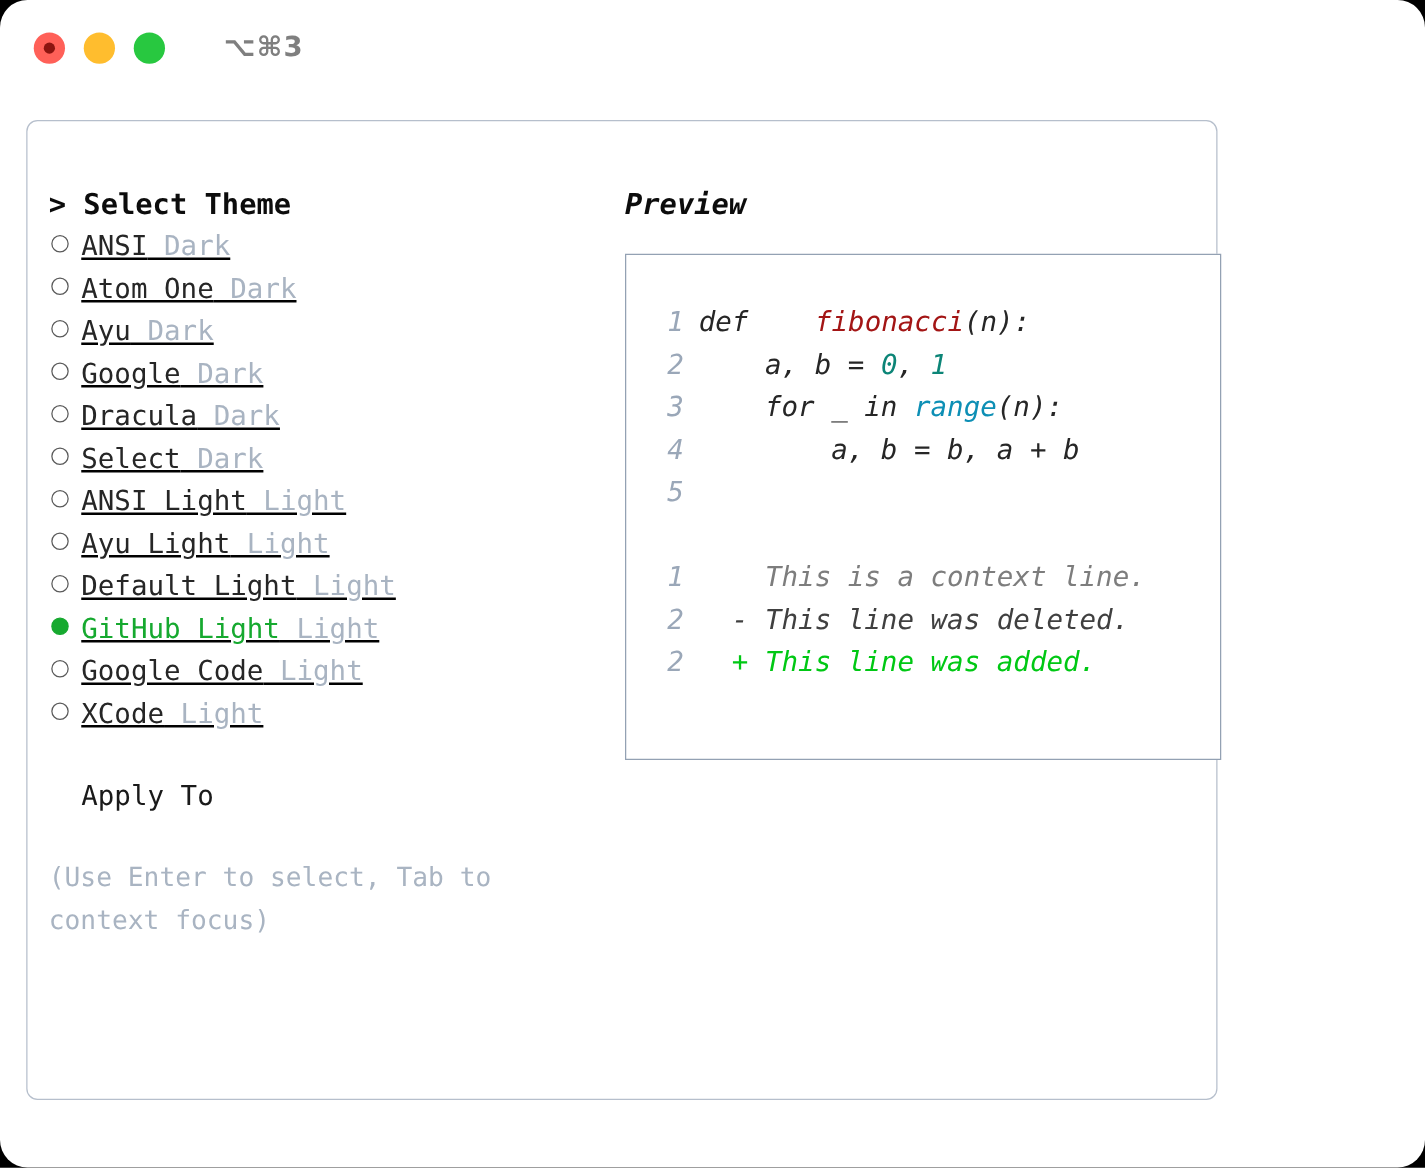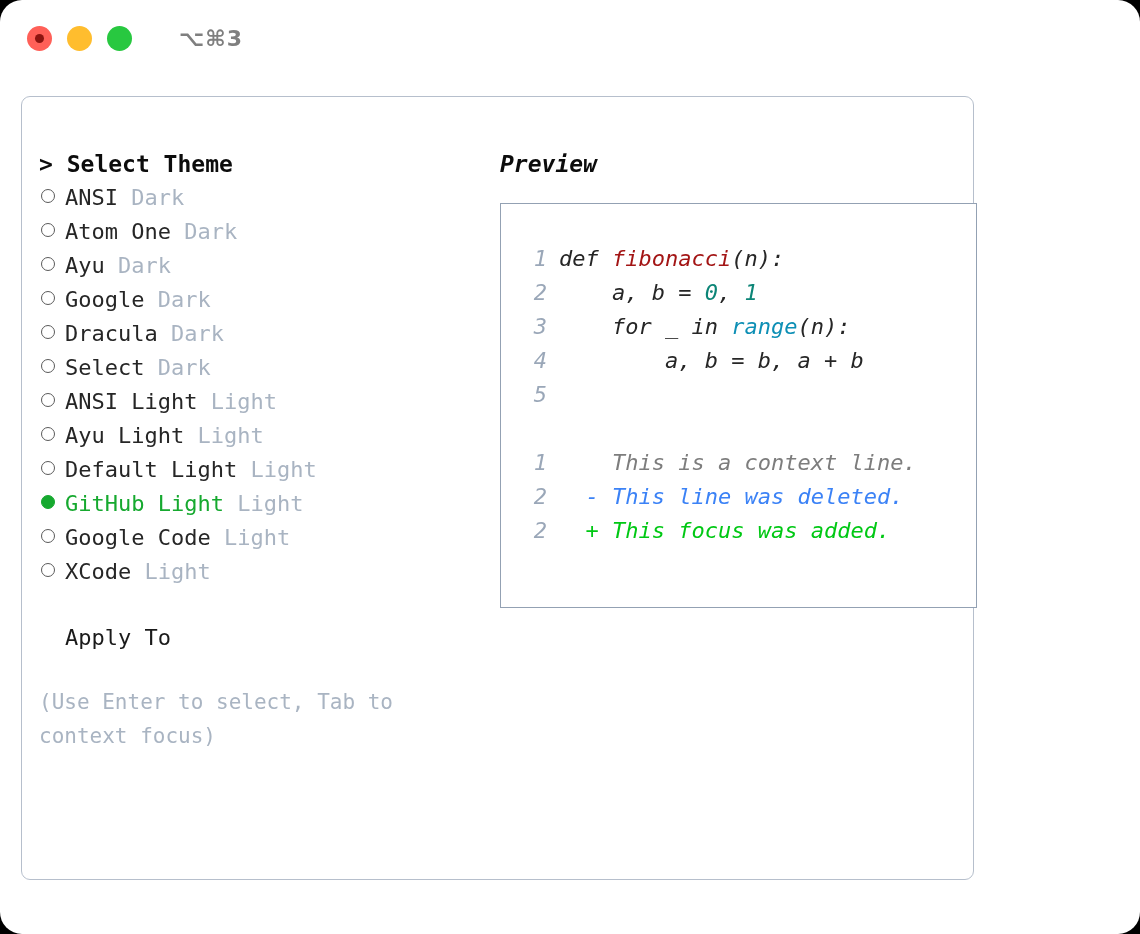--- a/index.html
+++ b/index.html
@@ -84,21 +84,21 @@
   }
 
   .pane-title {
     font-size: 23px;
     font-weight: bold;
     color: #0c0c0c;
     line-height: 34px;
     white-space: pre;
   }
 
-  .opt-list { margin-top: 0; }
+  .opt-list { margin-top: 0; text-decoration: underline; }
 
   .opt-row {
     display: flex;
     align-items: baseline;
     line-height: 34px;
     font-size: 22px;
     white-space: pre;
   }
 
   .bullet {
@@ -179,28 +179,28 @@
   .lineno {
     color: #9aa7b8;
     width: 26px;
     text-align: right;
     flex-shrink: 0;
     margin-right: 12px;
   }
 
   .code-text { color: #262626; }
 
-  .tok-fn   { color: #a31515; }
+  .tok-fn   { color: #a31515; margin-left: 40px; }
   .tok-num  { color: #0c8577; }
   .tok-call { color: #0d8fb5; }
 
   .diff-gap { height: 34px; }
 
   .diff-ctx { color: #7d7d7d; }
-  .diff-del { color: #3b82f6; }
+  .diff-del { color: #404040; }
   .diff-add { color: #00c814; }
 </style>
 </head>
 <body>
 
 <div class="window">
 
   <div class="titlebar">
     <div class="lights">
       <span class="light red">
@@ -249,20 +249,20 @@
               <div class="code-line"><span class="lineno">1</span><span><span class="code-text">def </span><span class="tok-fn">fibonacci</span><span class="code-text">(n):</span></span></div>
               <div class="code-line"><span class="lineno">2</span><span><span class="code-text">    a, b = </span><span class="tok-num">0</span><span class="code-text">, </span><span class="tok-num">1</span></span></div>
               <div class="code-line"><span class="lineno">3</span><span><span class="code-text">    for _ in </span><span class="tok-call">range</span><span class="code-text">(n):</span></span></div>
               <div class="code-line"><span class="lineno">4</span><span><span class="code-text">        a, b = b, a + b</span></span></div>
               <div class="code-line"><span class="lineno">5</span></div>
             </div>
           <div class="diff-gap"></div>
           <div id="diff-block">
               <div class="code-line"><span class="lineno">1</span><span class="diff-ctx">    This is a context line.</span></div>
               <div class="code-line"><span class="lineno">2</span><span class="diff-del">  - This line was deleted.</span></div>
-              <div class="code-line"><span class="lineno">2</span><span class="diff-add">  + This focus was added.</span></div>
+              <div class="code-line"><span class="lineno">2</span><span class="diff-add">  + This line was added.</span></div>
             </div>
         </div>
       </div>
 
     </div>
   </div>
 </div>
 
 </body></html>

